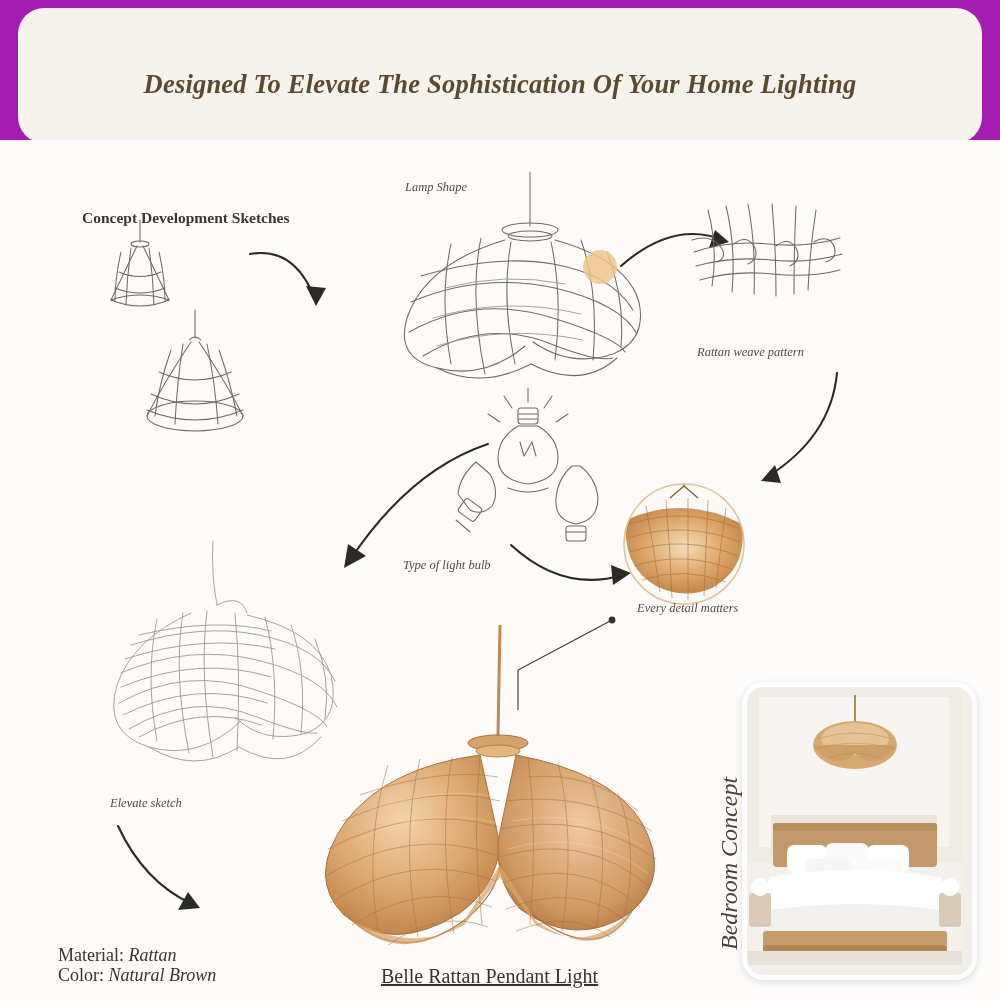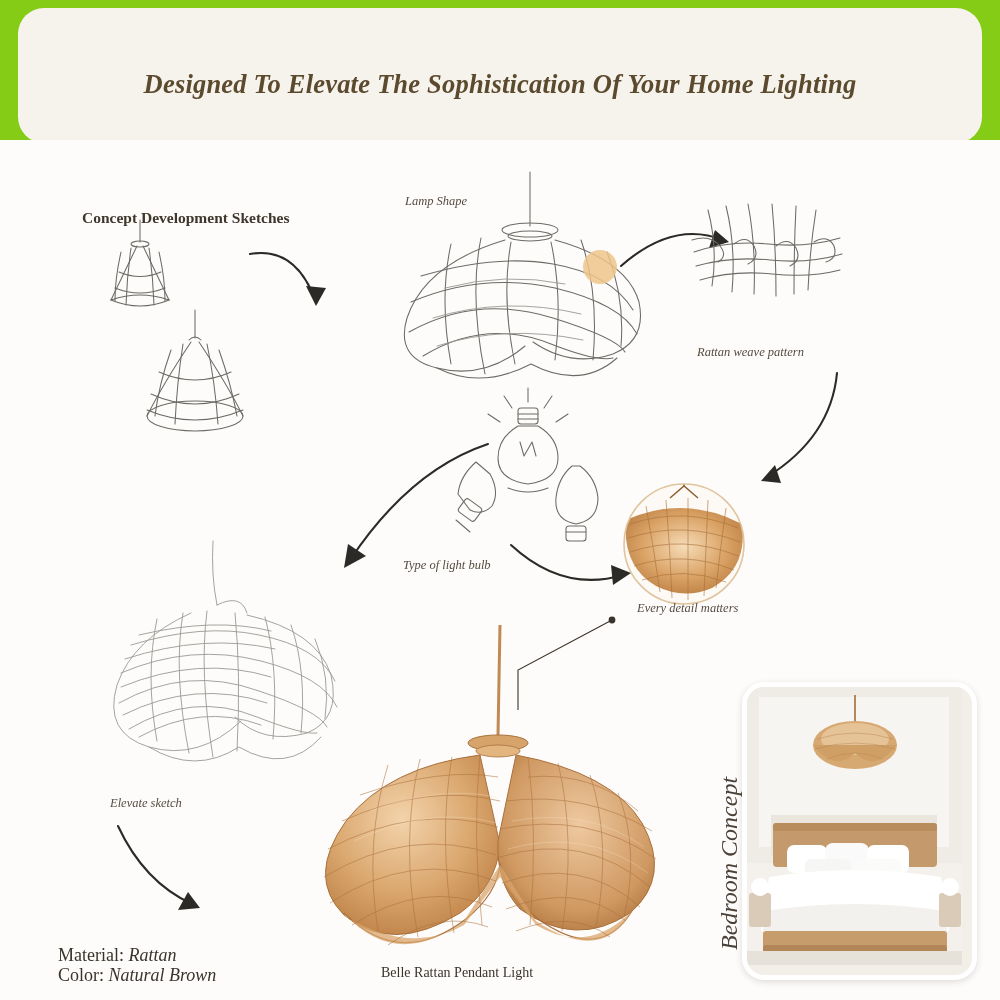--- a/index.html
+++ b/index.html
@@ -10,21 +10,21 @@
     width: 1000px;
     height: 1000px;
     background: #ffffff;
     font-family: "Liberation Sans", sans-serif;
     overflow: hidden;
   }
   #page {
     position: relative;
     width: 1000px;
     height: 708px;
-    background: #84cc16;
+    background: #a21caf;
   }
   
   .header-banner {
     position: absolute;
     left: 18px;
     top: 8px;
     width: 964px;
     height: 135px;
     background: #f6f2ec;
     border-radius: 26px;
@@ -69,22 +69,23 @@
     font-size: 15.5px;
     color: #3f372c;
   }
   .label-small {
     font-style: italic;
     font-size: 12.5px;
     color: #554b40;
   }
   .label-caption {
     font-family: "Liberation Serif", serif;
-    font-size: 14px;
+    font-size: 20px;
     color: #3a332b;
+    text-decoration: underline;
   }
   .label-spec {
     font-family: "Liberation Serif", serif;
     font-size: 18px;
     color: #3a332b;
   }
   .label-spec i {
     font-style: italic;
   }
   .vertical-label {
@@ -164,21 +165,21 @@
         <path d="M66 194 Q110 214 154 194"></path>
         <path d="M62 210 Q110 230 158 210"></path>
       </g>
     </svg>
 
     <svg width="130" height="110" style="position:absolute; left:240px; top:100px;">
       <path class="arrow" d="M10 14 Q56 6 76 62"></path>
       <path class="arrowhead" d="M76 66 L66 46 L86 48 Z"></path>
     </svg>
 
-    <div class="label label-small" style="left:405px; top:54px;">Lamp Shape</div>
+    <div class="label label-small" style="left:405px; top:40px;">Lamp Shape</div>
 
     <svg width="280" height="230" style="position:absolute; left:385px; top:28px;">
       <g class="sk">
         <path d="M145 4 L145 58"></path>
         <ellipse cx="145" cy="62" rx="28" ry="7"></ellipse>
         <ellipse cx="145" cy="68" rx="22" ry="5"></ellipse>
         <path d="M120 72 Q40 96 22 150 Q10 190 52 200 Q100 212 140 178"></path>
         <path d="M170 72 Q242 92 254 134 Q262 172 228 186 Q186 200 148 174"></path>
         <path d="M52 200 Q96 222 146 196 Q196 222 232 190"></path>
         <path d="M36 108 Q110 86 168 96 Q226 106 248 142"></path>

